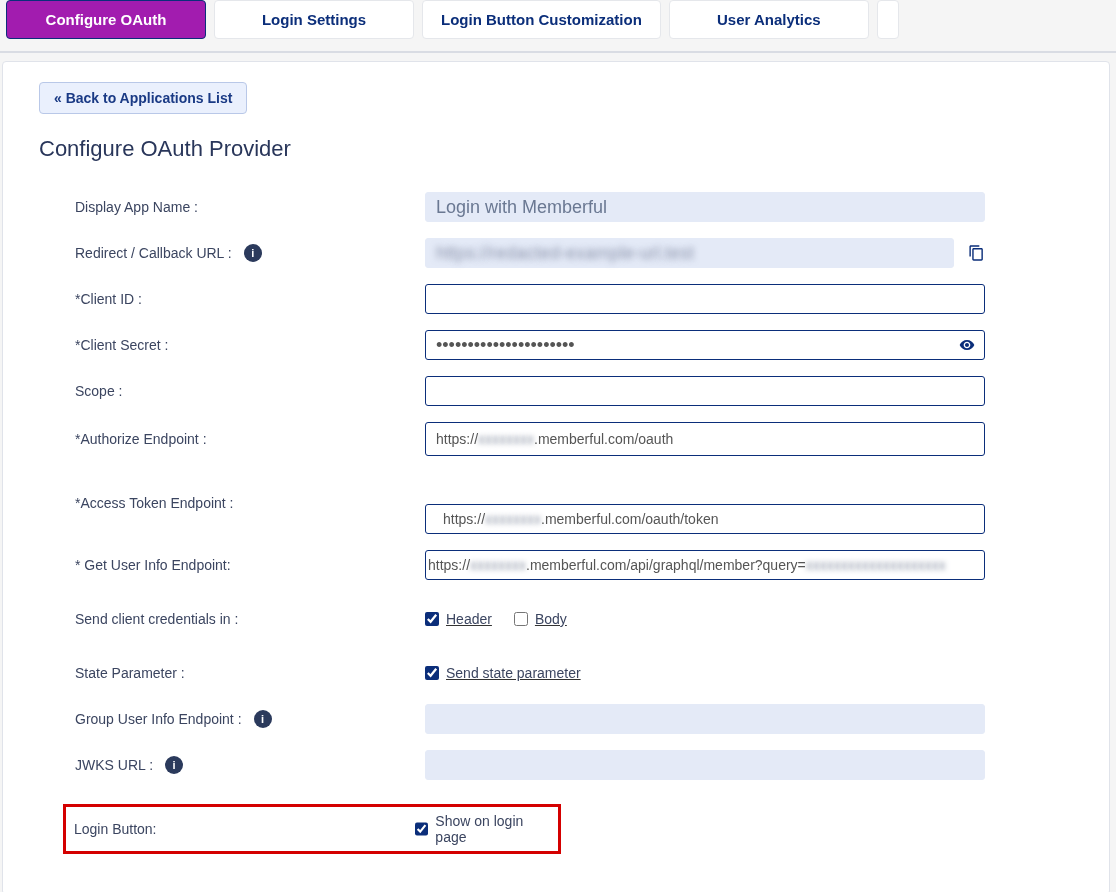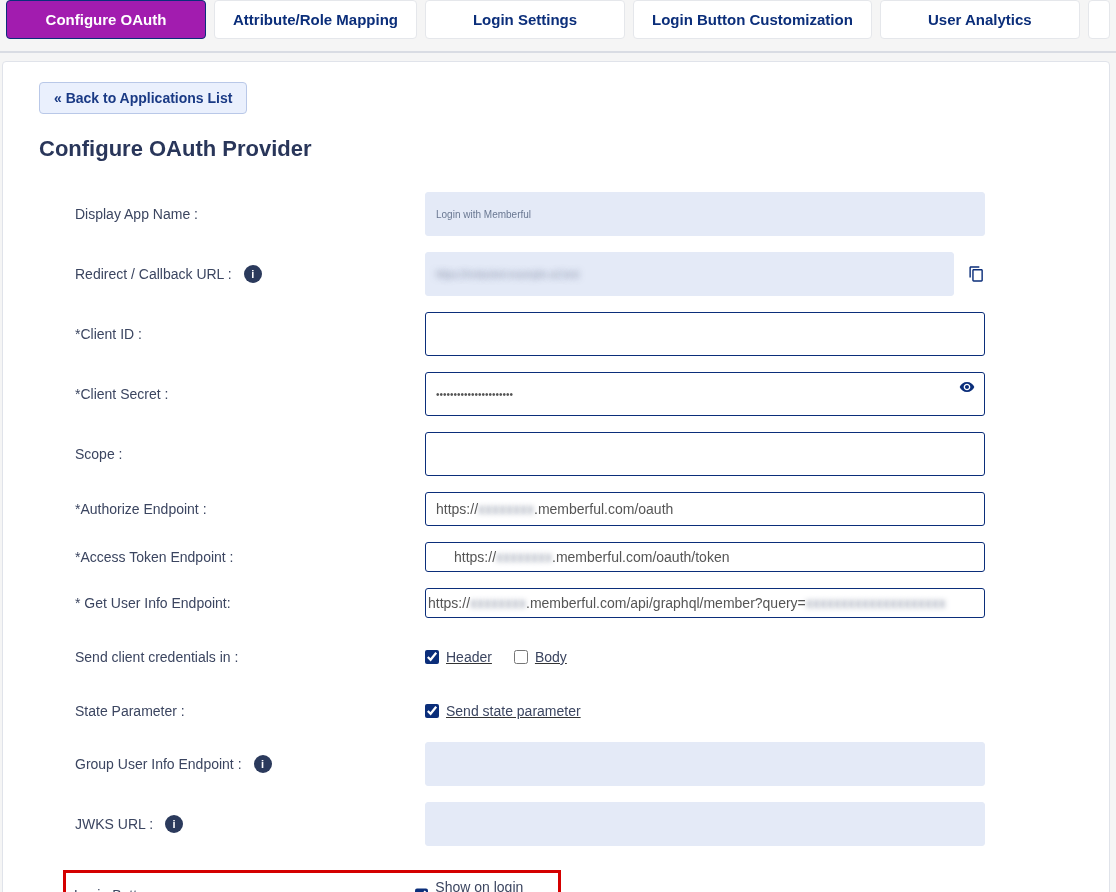--- a/index.html
+++ b/index.html
@@ -4,26 +4,26 @@
 <style>
 * { box-sizing: border-box; margin: 0; padding: 0; }
 body { font-family: -apple-system, BlinkMacSystemFont, "Segoe UI", Arial, sans-serif; background: #f5f5f5; color: #333; font-size: 14px; width: 1116px; }
 .tabs { display: flex; gap: 8px; padding: 0 6px; background: #f5f5f5; }
 .tab { background: #fff; border: 1px solid #e5e7eb; border-radius: 4px; padding: 10px 18px; font-size: 15px; font-weight: 600; color: #0b2e7a; cursor: pointer; min-width: 200px; text-align: center; }
 .tab.active { background: #a21caf; color: #fff; border-color: #0b2e7a; }
 .tab.small { min-width: 20px; padding: 10px 8px; }
 .hr { border: none; border-top: 2px solid #d9dce3; margin-top: 12px; }
 .panel { background: #fff; border: 1px solid #e0e3ea; border-radius: 4px; margin: 8px 6px 0 2px; padding: 20px 36px 24px 36px; }
 .back-btn { display: inline-block; background: #eaf0fd; border: 1px solid #b9c8e8; color: #1a3a85; font-weight: 600; padding: 7px 14px; border-radius: 4px; cursor: pointer; font-size: 14px; }
-.page-title { font-size: 22px; font-weight: 700; color: #29365a; margin: 22px 0 30px 0; }
+.page-title { font-size: 22px; font-weight: 400; color: #29365a; margin: 22px 0 30px 0; }
 .form-area { padding-left: 36px; }
 .row { display: flex; align-items: center; margin-bottom: 16px; min-height: 30px; }
 .lbl { width: 350px; font-size: 14px; color: #3b4560; display: flex; align-items: center; gap: 12px; }
 .fld { flex: 1; display: flex; align-items: center; gap: 14px; max-width: 560px; }
-input[type=text], input[type=password], .readonly-box { width: 100%; height: 44px; padding: 4px 10px; border: 1px solid #0b2e7a; border-radius: 3px; font-size: 10px; color: #555; background: #fff; }
+input[type=text], input[type=password], .readonly-box { width: 100%; height: 30px; padding: 4px 10px; border: 1px solid #0b2e7a; border-radius: 3px; font-size: 18px; color: #555; background: #fff; }
 .readonly-box { background: #e4eaf7; border-color: #e4eaf7; color: #6a7892; display: flex; align-items: center; }
 .readonly-box.blurred { color: transparent; text-shadow: 0 0 6px rgba(80,90,120,0.6); }
 input.blurred { color: #999; }
 .info-icon { width: 18px; height: 18px; border-radius: 50%; background: #2b3a5c; color: #fff; font-size: 11px; font-weight: bold; display: inline-flex; align-items: center; justify-content: center; cursor: help; }
 .copy-icon { width: 18px; height: 18px; cursor: pointer; fill: #0b2e7a; }
 .eye-icon { width: 16px; height: 16px; cursor: pointer; fill: #0b2e7a; position: absolute; right: 10px; top: 7px; }
 .rel { position: relative; }
 .chk-group { display: flex; align-items: flex-end; gap: 22px; text-decoration: underline; }
 .chk { display: flex; align-items: center; gap: 7px; color: #3b4560; cursor: pointer; }
 .chk input { width: 14px; height: 14px; accent-color: #0b2e7a; cursor: pointer; }
@@ -32,21 +32,20 @@
 .btn-row { display: flex; gap: 40px; margin-top: 18px; margin-left: 350px; }
 .btn { background: #0b2e7a; color: #fff; border: none; border-radius: 4px; padding: 10px 22px; font-size: 15px; font-weight: 500; cursor: pointer; }
 .partial-url { color: #555; }
 .partial-url .blur { color: transparent; text-shadow: 0 0 5px rgba(120,130,150,0.9); }
 </style>
 </head>
 <body>
 
 <div class="tabs">
   <div class="tab active">Configure OAuth</div>
-  <div class="tab">Attribute/Role Mapping</div>
   <div class="tab">Login Settings</div>
   <div class="tab">Login Button Customization</div>
   <div class="tab">User Analytics</div>
   <div class="tab small">&nbsp;</div>
 </div>
 <hr class="hr">
 
 <div class="panel">
   <span class="back-btn">« Back to Applications List</span>
   <h2 class="page-title">Configure OAuth Provider</h2>
@@ -102,21 +101,21 @@
       <div class="fld">
         <div style="width:100%; height:30px; border:1px solid #0b2e7a; border-radius:3px; padding:16px 10px; display:flex; align-items:center;">
           <span class="partial-url"><span>https://</span><span class="blur">xxxxxxxx</span><span>.memberful.com/oauth</span></span>
         </div>
       </div>
     </div>
 
     <div class="row">
       <div class="lbl">*Access Token Endpoint :</div>
       <div class="fld">
-        <div style="width:100%; height:30px; border:1px solid #0b2e7a; border-radius:3px; padding:4px 28px; display:flex; align-items:center;">
+        <div style="width:100%; height:30px; border:1px solid #0b2e7a; border-radius:3px; padding:4px 17px; display:flex; align-items:center;margin-top:32px;">
           <span class="partial-url"><span>https://</span><span class="blur">xxxxxxxx</span><span>.memberful.com/oauth/token</span></span>
         </div>
       </div>
     </div>
 
     <div class="row">
       <div class="lbl">* Get User Info Endpoint:</div>
       <div class="fld">
         <div style="width:100%; height:30px; border:1px solid #0b2e7a; border-radius:3px; padding:4px 2px; display:flex; align-items:center; overflow:hidden; white-space:nowrap;">
           <span class="partial-url"><span>https://</span><span class="blur">xxxxxxxx</span><span>.memberful.com/api/graphql/member?query=</span><span class="blur">xxxxxxxxxxxxxxxxxxxx</span></span>

